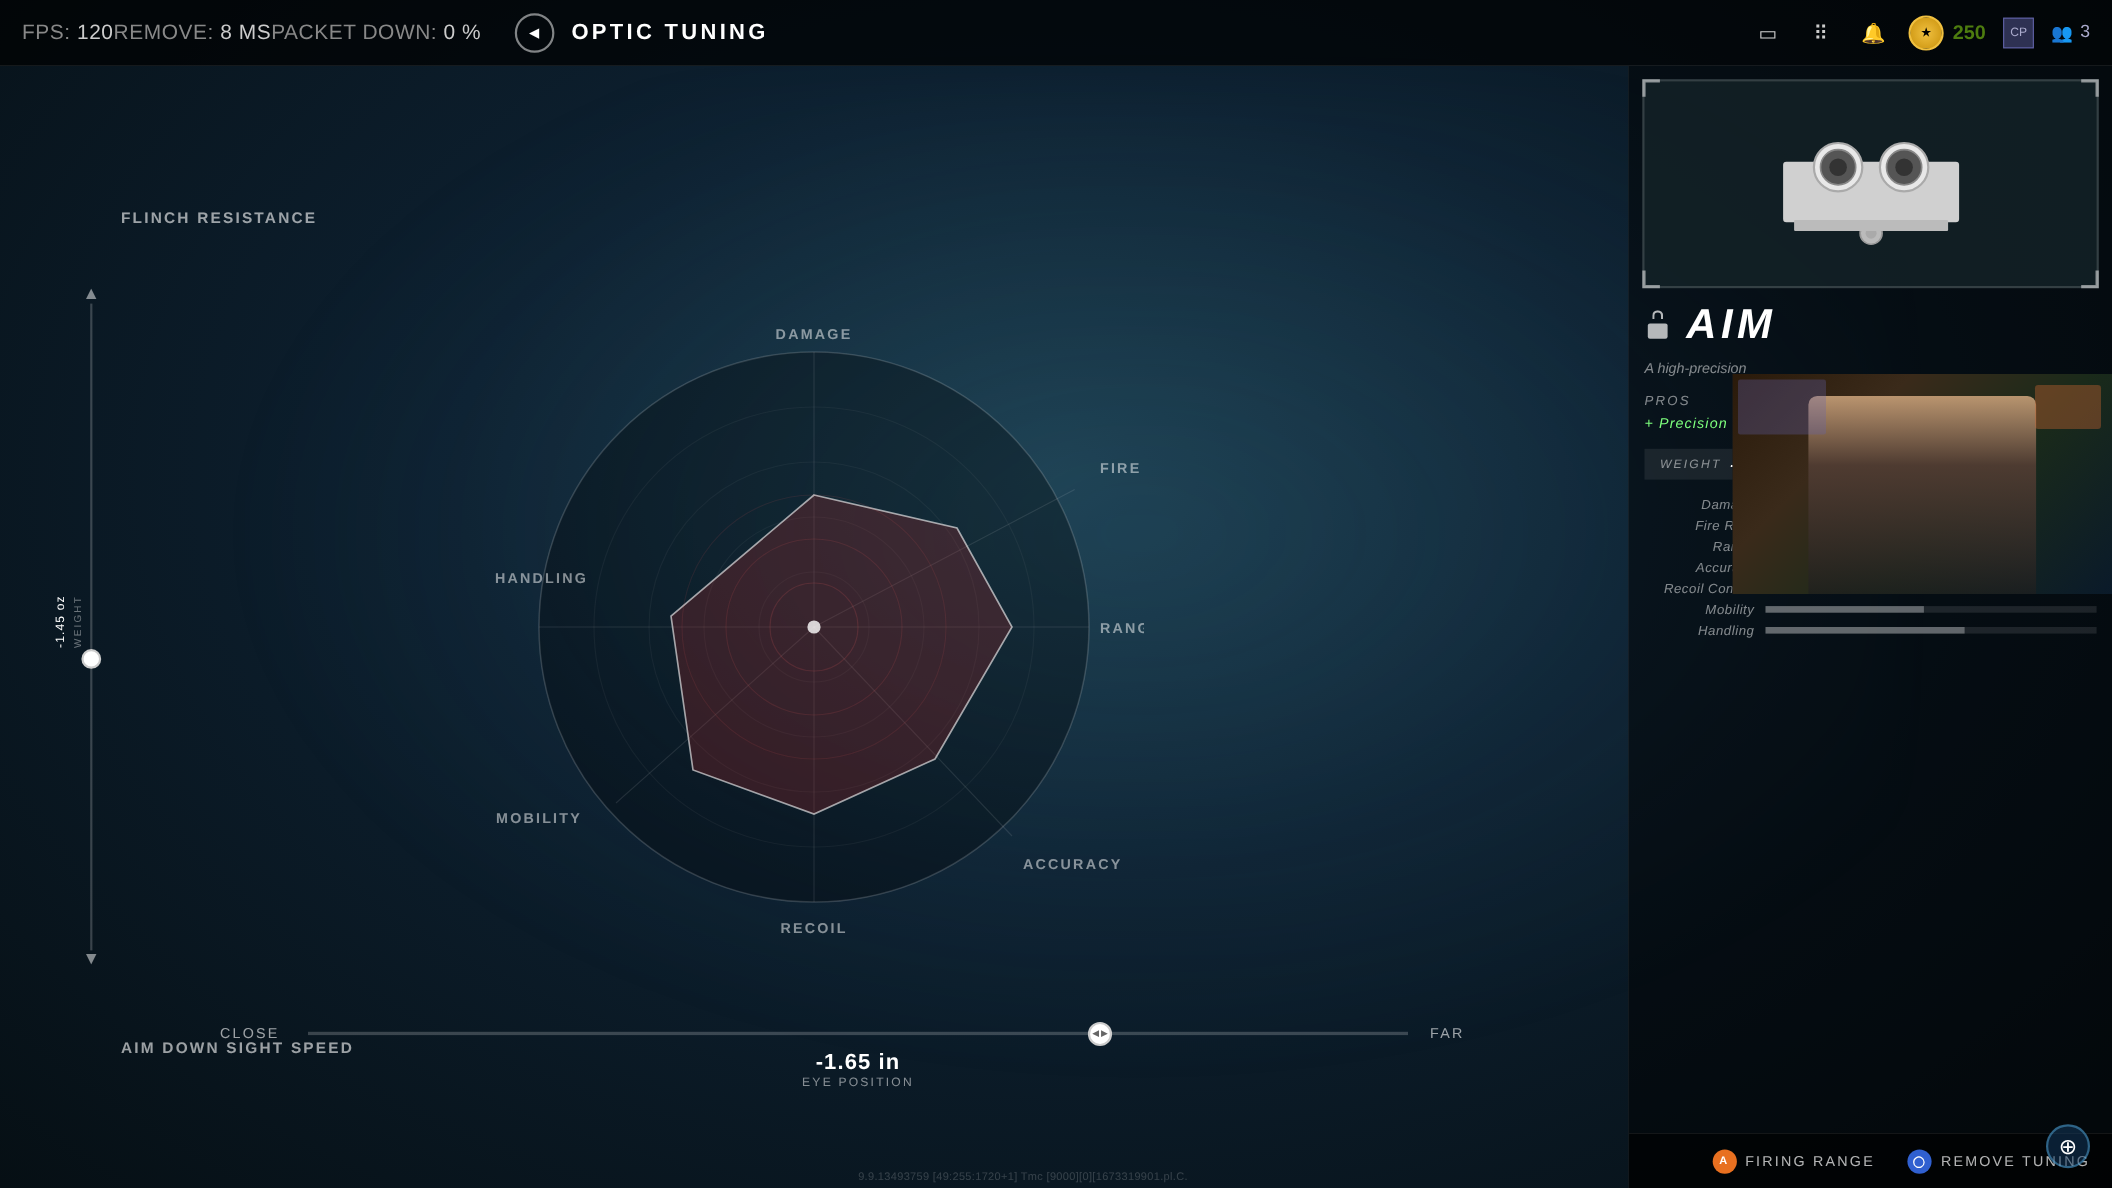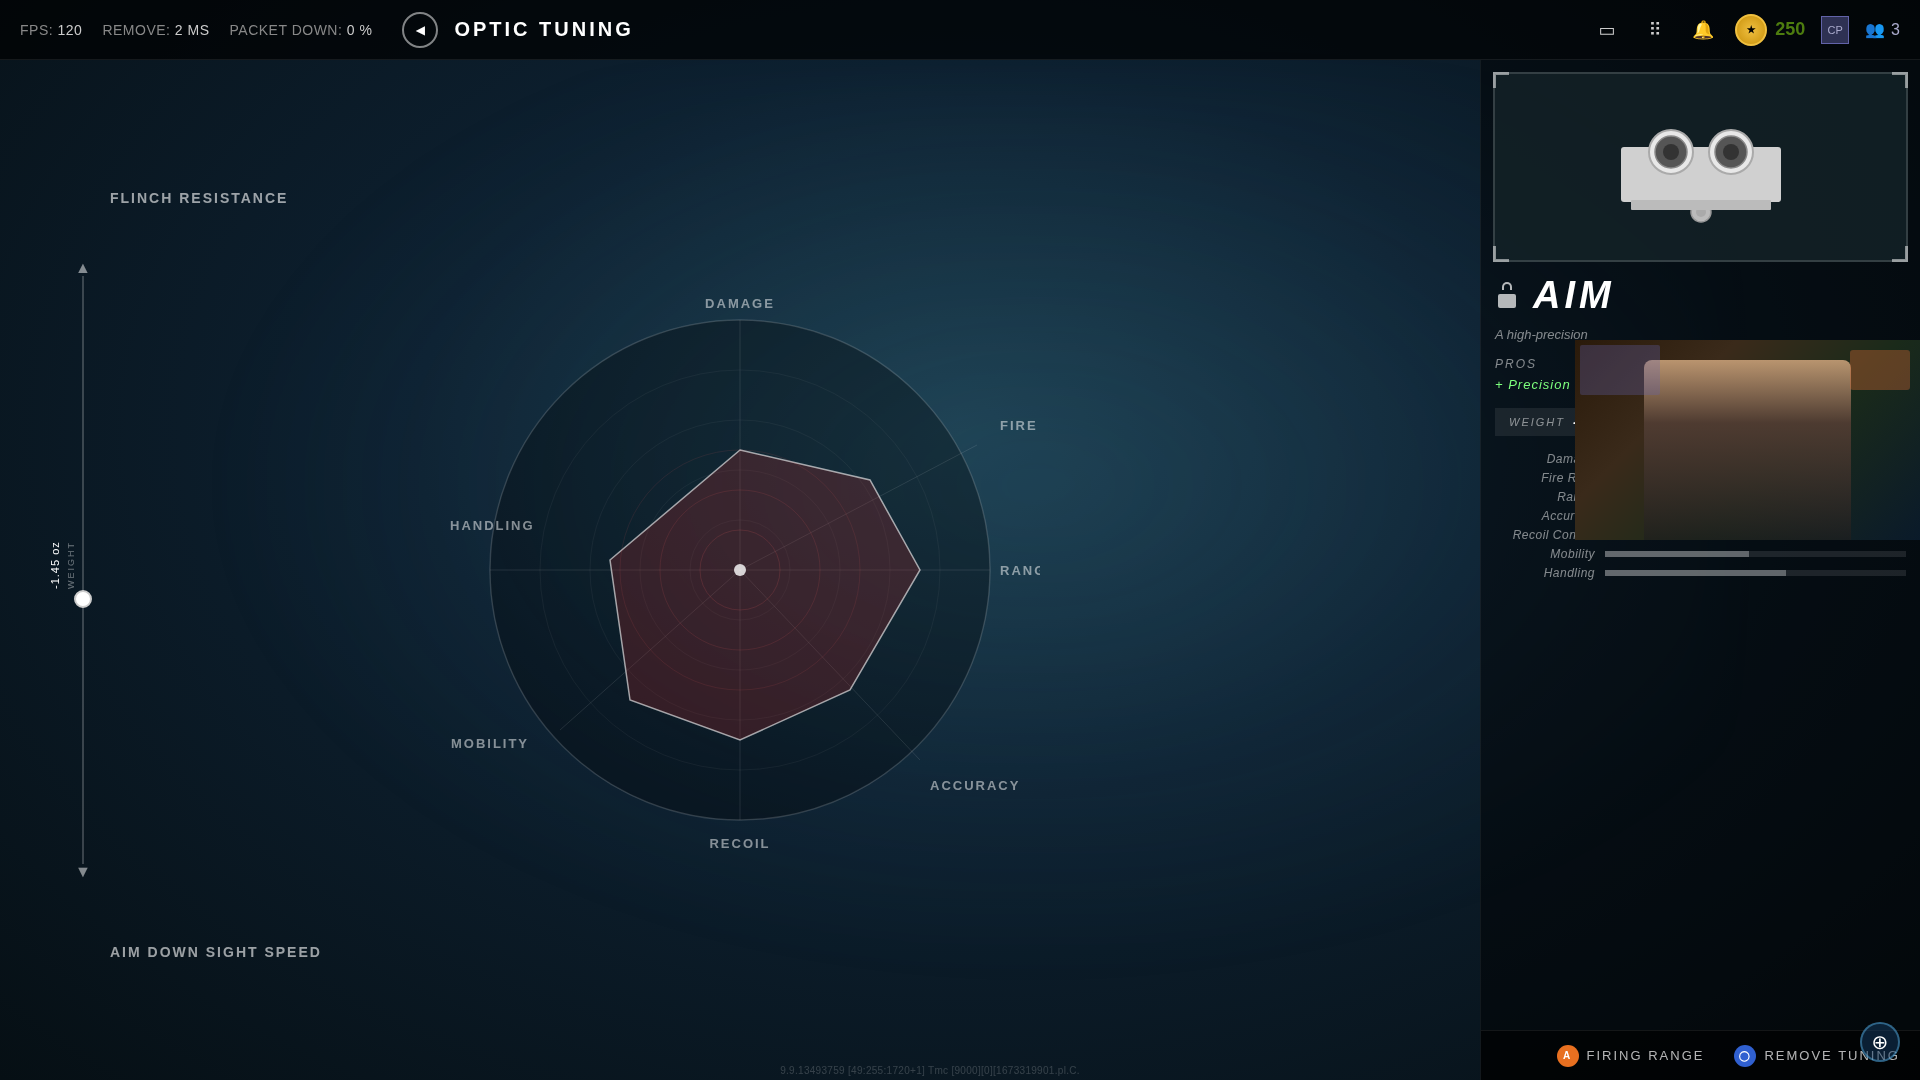--- a/index.html
+++ b/index.html
@@ -43,22 +43,21 @@
       border-bottom: 1px solid rgba(255,255,255,0.08);
     }
     .top-bar-left {
       display: flex;
       align-items: center;
       gap: 24px;
       padding: 0 20px;
     }
     .fps-info {
       display: flex;
-      gap: 20px;
-      font-size: 14px;
+      font-size: 19px;
       color: #aaa;
       letter-spacing: 0.5px;
     }
     .fps-info span { color: #ccc; }
     .fps-info .label { color: #888; }
 
     .back-btn {
       width: 36px;
       height: 36px;
       border: 2px solid rgba(255,255,255,0.5);
@@ -558,21 +557,21 @@
 </head>
 <body>
 
 <div class="bg"></div>
 <div class="bg-blur"></div>
 
 <div class="top-bar">
   <div class="top-bar-left">
     <div class="fps-info">
       <span><span class="label">FPS:</span> <span>120</span></span>
-      <span><span class="label">REMOVE:</span> <span>2 MS</span></span>
+      <span><span class="label">REMOVE:</span> <span>8 MS</span></span>
       <span><span class="label">PACKET DOWN:</span> <span>0 %</span></span>
     </div>
   </div>
   <div class="back-btn"></div>
   <div class="page-title">OPTIC TUNING</div>
   <div class="top-bar-right">
     <div class="icon-btn">▭</div>
     <div class="icon-btn">⠿</div>
     <div class="icon-btn">🔔</div>
     <div class="currency-display">
@@ -649,20 +648,33 @@
         <text x="490" y="520" text-anchor="start" font-size="13" fill="rgba(255,255,255,0.5)" letter-spacing="2" font-family="Arial" font-weight="600">ACCURACY</text>
 
         <text x="300" y="578" text-anchor="middle" font-size="13" fill="rgba(255,255,255,0.5)" letter-spacing="2" font-family="Arial" font-weight="600">RECOIL</text>
 
         <text x="50" y="478" text-anchor="middle" font-size="13" fill="rgba(255,255,255,0.5)" letter-spacing="2" font-family="Arial" font-weight="600">MOBILITY</text>
 
         <text x="10" y="260" text-anchor="start" font-size="13" fill="rgba(255,255,255,0.5)" letter-spacing="2" font-family="Arial" font-weight="600">HANDLING</text>
       </svg>
     </div>
 
+    <div class="h-slider-container">
+      <div class="h-slider-row">
+        <span class="h-slider-label">CLOSE</span>
+        <div class="h-slider-track">
+          <div class="h-slider-thumb"></div>
+        </div>
+        <span class="h-slider-label right">FAR</span>
+      </div>
+      <div class="slider-value-display">
+        <div class="slider-value-num">-1.65 in</div>
+        <div class="slider-value-unit">EYE POSITION</div>
+      </div>
+    </div>
 
   </div>
 
   <div class="right-panel">
 
     <div class="optic-preview">
       <div class="corner-tl"></div>
       <div class="corner-tr"></div>
       <div class="corner-bl"></div>
       <div class="corner-br"></div>

